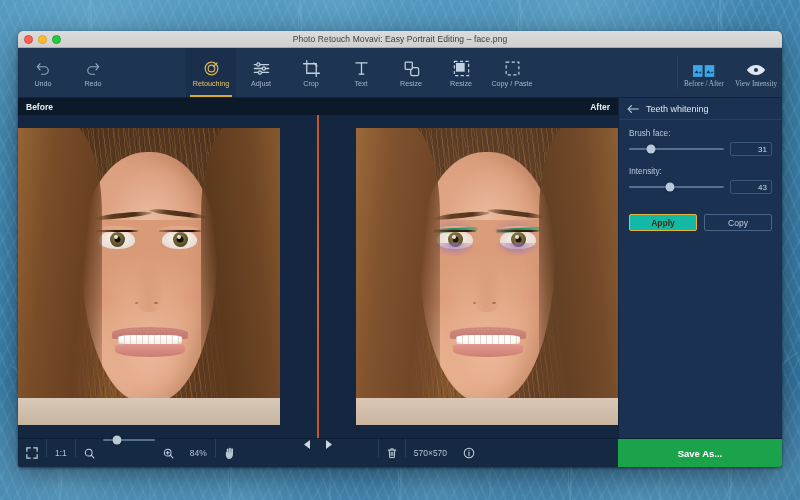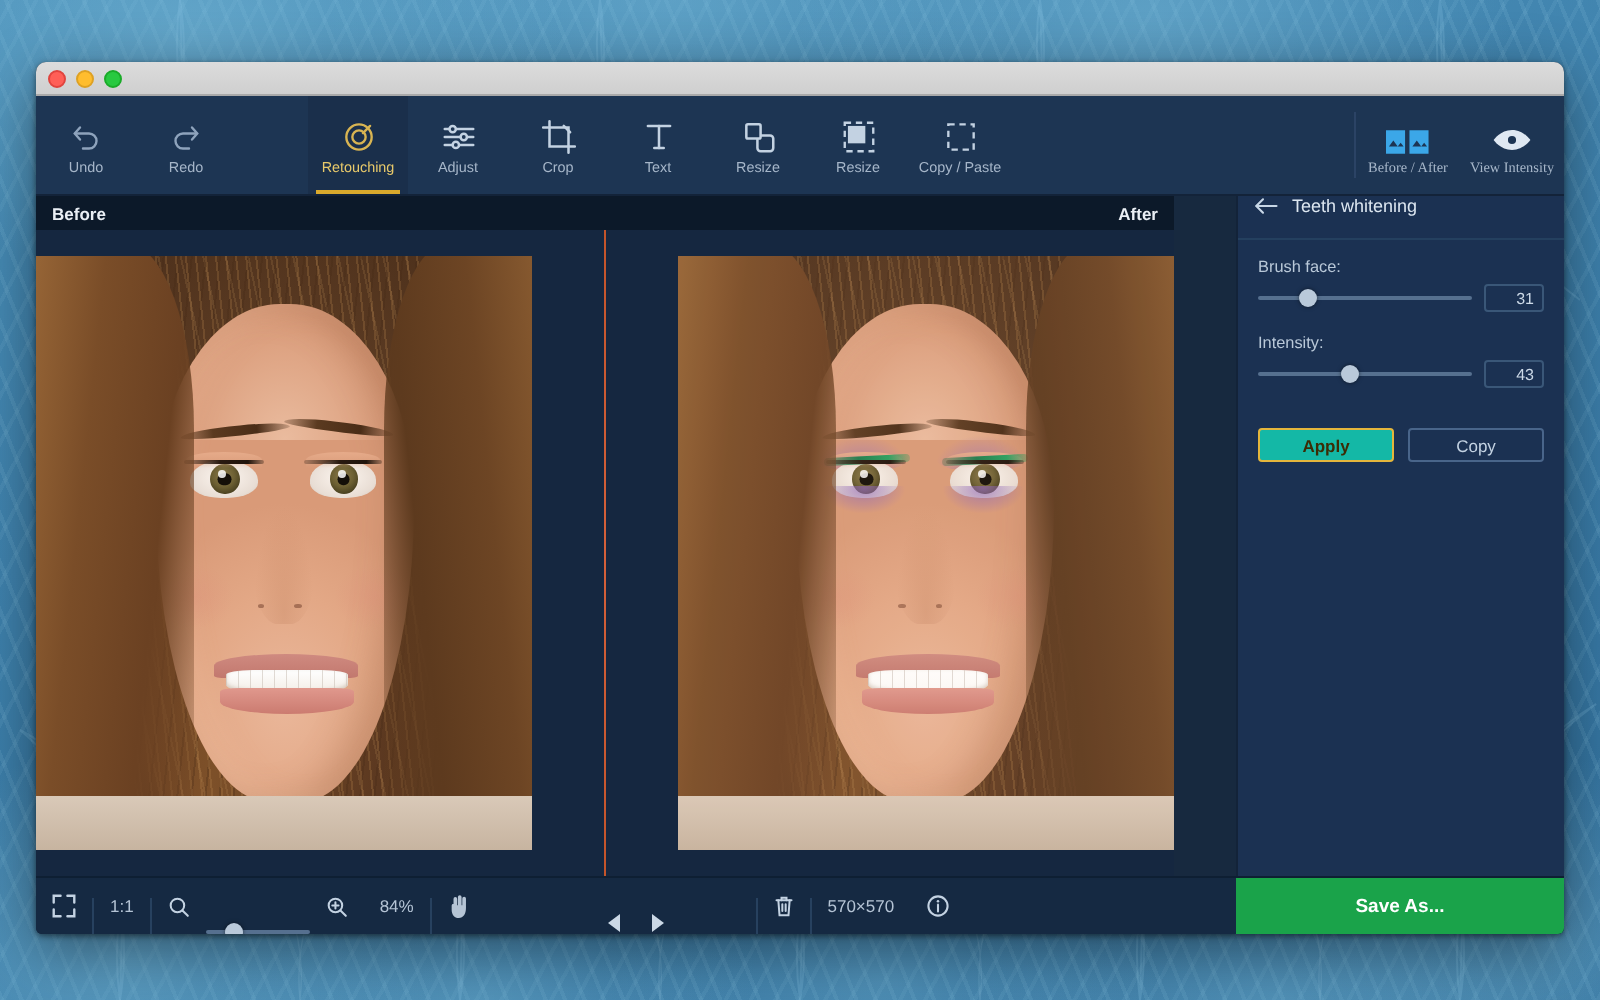--- a/index.html
+++ b/index.html
@@ -84,26 +84,26 @@
     color: #a6b6c9;
   }
   .tool.wide { width: 52px; }
   .tool.active .tlabel { color: #e8c96a; }
   .tool.active::after {
     content: ""; position: absolute; left: 4px; right: 4px; bottom: 0;
     height: 2px; background: #d9a92c;
   }
   .tool.active { background: #1a2f4b; }
   #tools-left { display: flex; }
-  #tools-center { display: flex; margin-left: 36px; }
+  #tools-center { display: flex; margin-left: 68px; }
   #tools-right { display: flex; margin-left: auto; font-family: Liberation Serif, serif; }
   .tool-sep { width: 1px; background: #2b4365; margin: 8px 0; }
 
   
-  #main { flex: 1; display: flex; min-height: 0; gap: 31px; }
+  #main { flex: 1; display: flex; min-height: 0; }
 
   
   #canvas-col { flex: 1; display: flex; flex-direction: column; min-width: 0; background: #0e1c2e; }
   #ba-bar {
     height: 17px; flex: none;
     background: #0c1929;
     display: flex; align-items: center; justify-content: space-between;
     padding: 0 8px;
     font-size: 8.5px; color: #e9eef4; font-weight: bold;
   }
@@ -270,21 +270,21 @@
   .after-warm { position: absolute; inset: 0; background: rgba(255,200,160,.05); }
 
   
   #right-panel {
     width: 164px; flex: none;
     background: #1b3152;
     border-left: 1px solid #132339;
     display: flex; flex-direction: column;
   }
   #panel-head {
-    height: 22px; display: flex; gap: 7px;
+    height: 22px; display: flex; align-items: center; gap: 7px;
     padding: 0 8px; border-bottom: 1px solid #24405f;
   }
   #panel-title { font-size: 9px; color: #dce6f0; }
   #panel-body { padding: 9px 10px 0 10px; }
   .mode-row { display: flex; gap: 6px; margin-bottom: 13px; }
   .mode-btn {
     flex: 1; height: 17px; border: 1px solid #3c5a7e; border-radius: 2px;
     background: #223a5c;
     display: flex; align-items: center; justify-content: center; gap: 4px;
     font-size: 8px; color: #c9d7e6; cursor: pointer;
@@ -295,40 +295,40 @@
   .track {
     flex: 1; height: 2px; background: #56708f; border-radius: 2px; position: relative;
     cursor: pointer;
   }
   .knob {
     position: absolute; top: 50%; transform: translate(-50%,-50%);
     width: 9px; height: 9px; border-radius: 50%;
     background: #b9c9da; box-shadow: 0 0 2px rgba(0,0,0,.5);
   }
   .valbox {
-    width: 30px; height: 14px; border: 1px solid #3a5778; border-radius: 2px;
+    width: 42px; height: 14px; border: 1px solid #3a5778; border-radius: 2px;
     background: #1b3152; color: #cddae8; font-size: 8px;
     display: flex; align-items: center; justify-content: flex-end;
     padding-right: 4px;
   }
   .action-row { display: flex; gap: 7px; margin-top: 20px; }
   .btn {
     flex: 1; height: 17px; border-radius: 2px;
     display: flex; align-items: center; justify-content: center;
     font-size: 8.5px; cursor: pointer;
   }
   #apply-btn { background: #14b8a6; color: #3b2c05; border: 1px solid #e4b63c; font-weight: bold; }
   #reset-btn { background: transparent; color: #c3d2e2; border: 1px solid #49658a; }
 
   
   #bottombar {
     height: 29px; flex: none;
     background: #152942;
     border-top: 1px solid #0e1f33;
-    display: flex; align-items: flex-end;
+    display: flex; align-items: flex-start;
     position: relative;
   }
   .bb-sep { width: 1px; height: 18px; background: #27415f; }
   .bb-item {
     height: 100%; display: flex; align-items: center; justify-content: center;
     color: #b5c4d5; font-size: 8.5px; cursor: pointer; padding: 0 8px;
   }
   #zoom-track {
     width: 52px; height: 2px; background: #56708f; border-radius: 2px;
     position: relative; margin: 0 5px; cursor: pointer;
@@ -375,20 +375,21 @@
 </div>
 
 <div id="app-window">
 
   <div id="titlebar">
     <div class="traffic">
       <div class="tl tl-red"></div>
       <div class="tl tl-yel"></div>
       <div class="tl tl-grn"></div>
     </div>
+    <div id="window-title">Photo Retouch Movavi: Easy Portrait Editing – face.png</div>
   </div>
 
   <div id="toolbar">
 
     <div id="tools-left">
       <div class="tool">
         <span class="ti">
           <svg width="18" height="18" viewBox="0 0 24 24" fill="none" stroke="#8ea3bc" stroke-width="1.6" stroke-linecap="round">
             <path d="M5 9h9a5 5 0 0 1 0 10h-4"></path>
               <path d="M8 5 4.5 9 8 13"></path>

